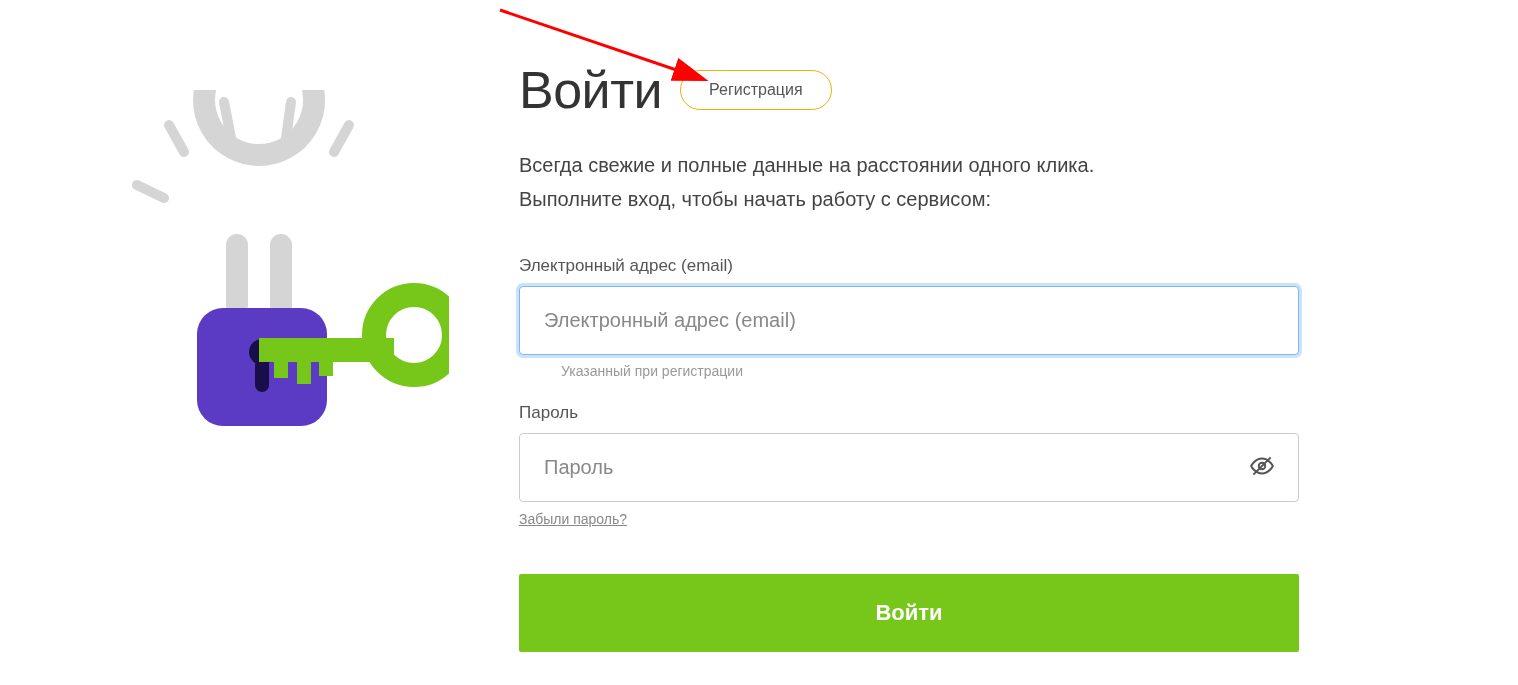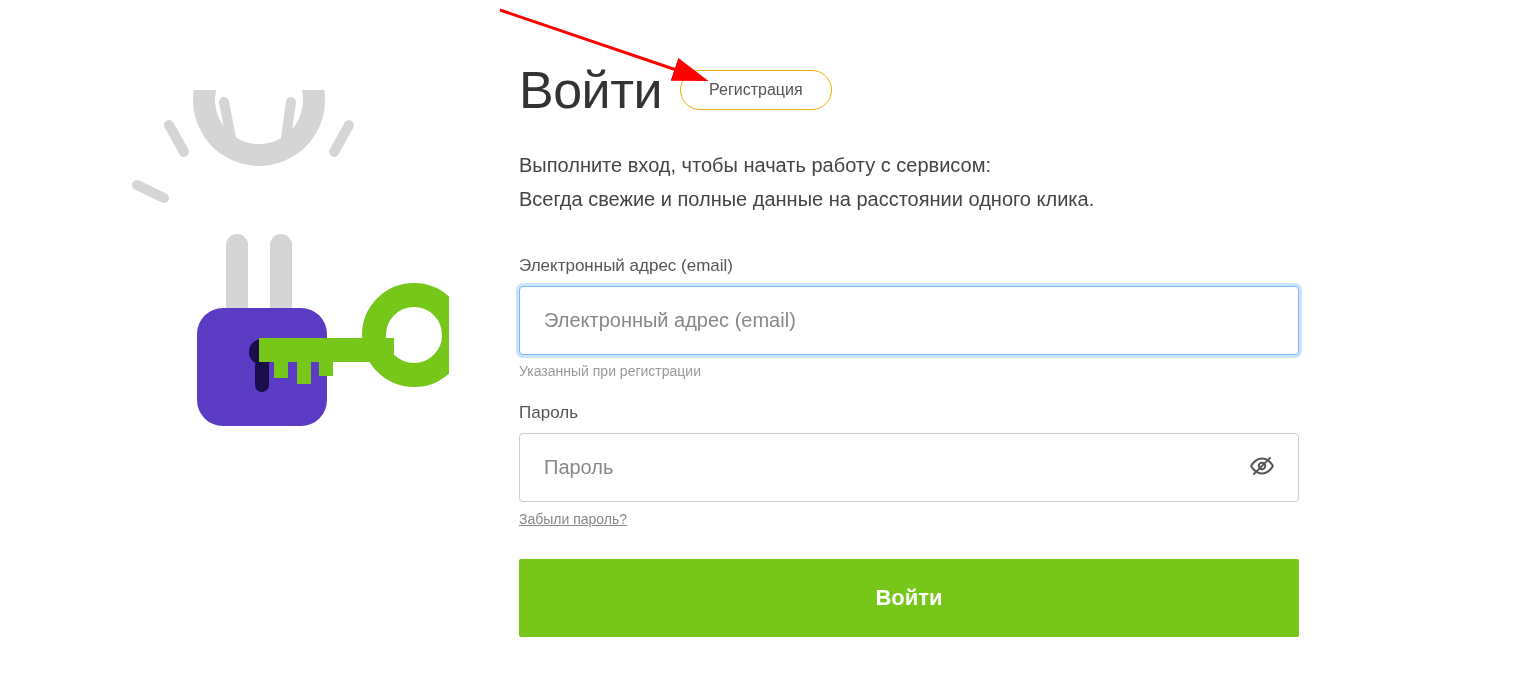--- a/index.html
+++ b/index.html
@@ -83,26 +83,27 @@
       box-shadow: 0 0 0 3px rgba(126,184,240,0.4);
     }
     .text-input::placeholder {
       color: #888888;
     }
     .hint {
       font-size: 14px;
       color: #999999;
       margin-bottom: 24px;
       display: block;
+      margin-left: 42px;
     }
     .link-hint {
       font-size: 14px;
       color: #888888;
       text-decoration: underline;
-      margin-bottom: 32px;
+      margin-bottom: 47px;
       display: inline-block;
       cursor: pointer;
     }
     .eye-icon {
       position: absolute;
       right: 24px;
       top: 50%;
       transform: translateY(-50%);
       color: #666666;
       cursor: pointer;
@@ -162,22 +163,22 @@
   </div>
 
   <div class="form-area">
 
     <div class="header-row">
       <h1 class="page-title">Войти</h1>
       <div class="register-pill">Регистрация</div>
     </div>
 
     <div class="subtitle">
+      <div>Всегда свежие и полные данные на расстоянии одного клика.</div>
       <div>Выполните вход, чтобы начать работу с сервисом:</div>
-      <div>Всегда свежие и полные данные на расстоянии одного клика.</div>
     </div>
 
     <label class="form-label">Электронный адрес (email)</label>
     <div class="input-wrap">
       <input type="text" class="text-input focused" placeholder="Электронный адрес (email)" style="">
     </div>
     <span class="hint">Указанный при регистрации</span>
 
     <label class="form-label">Пароль</label>
     <div class="input-wrap password-group">

